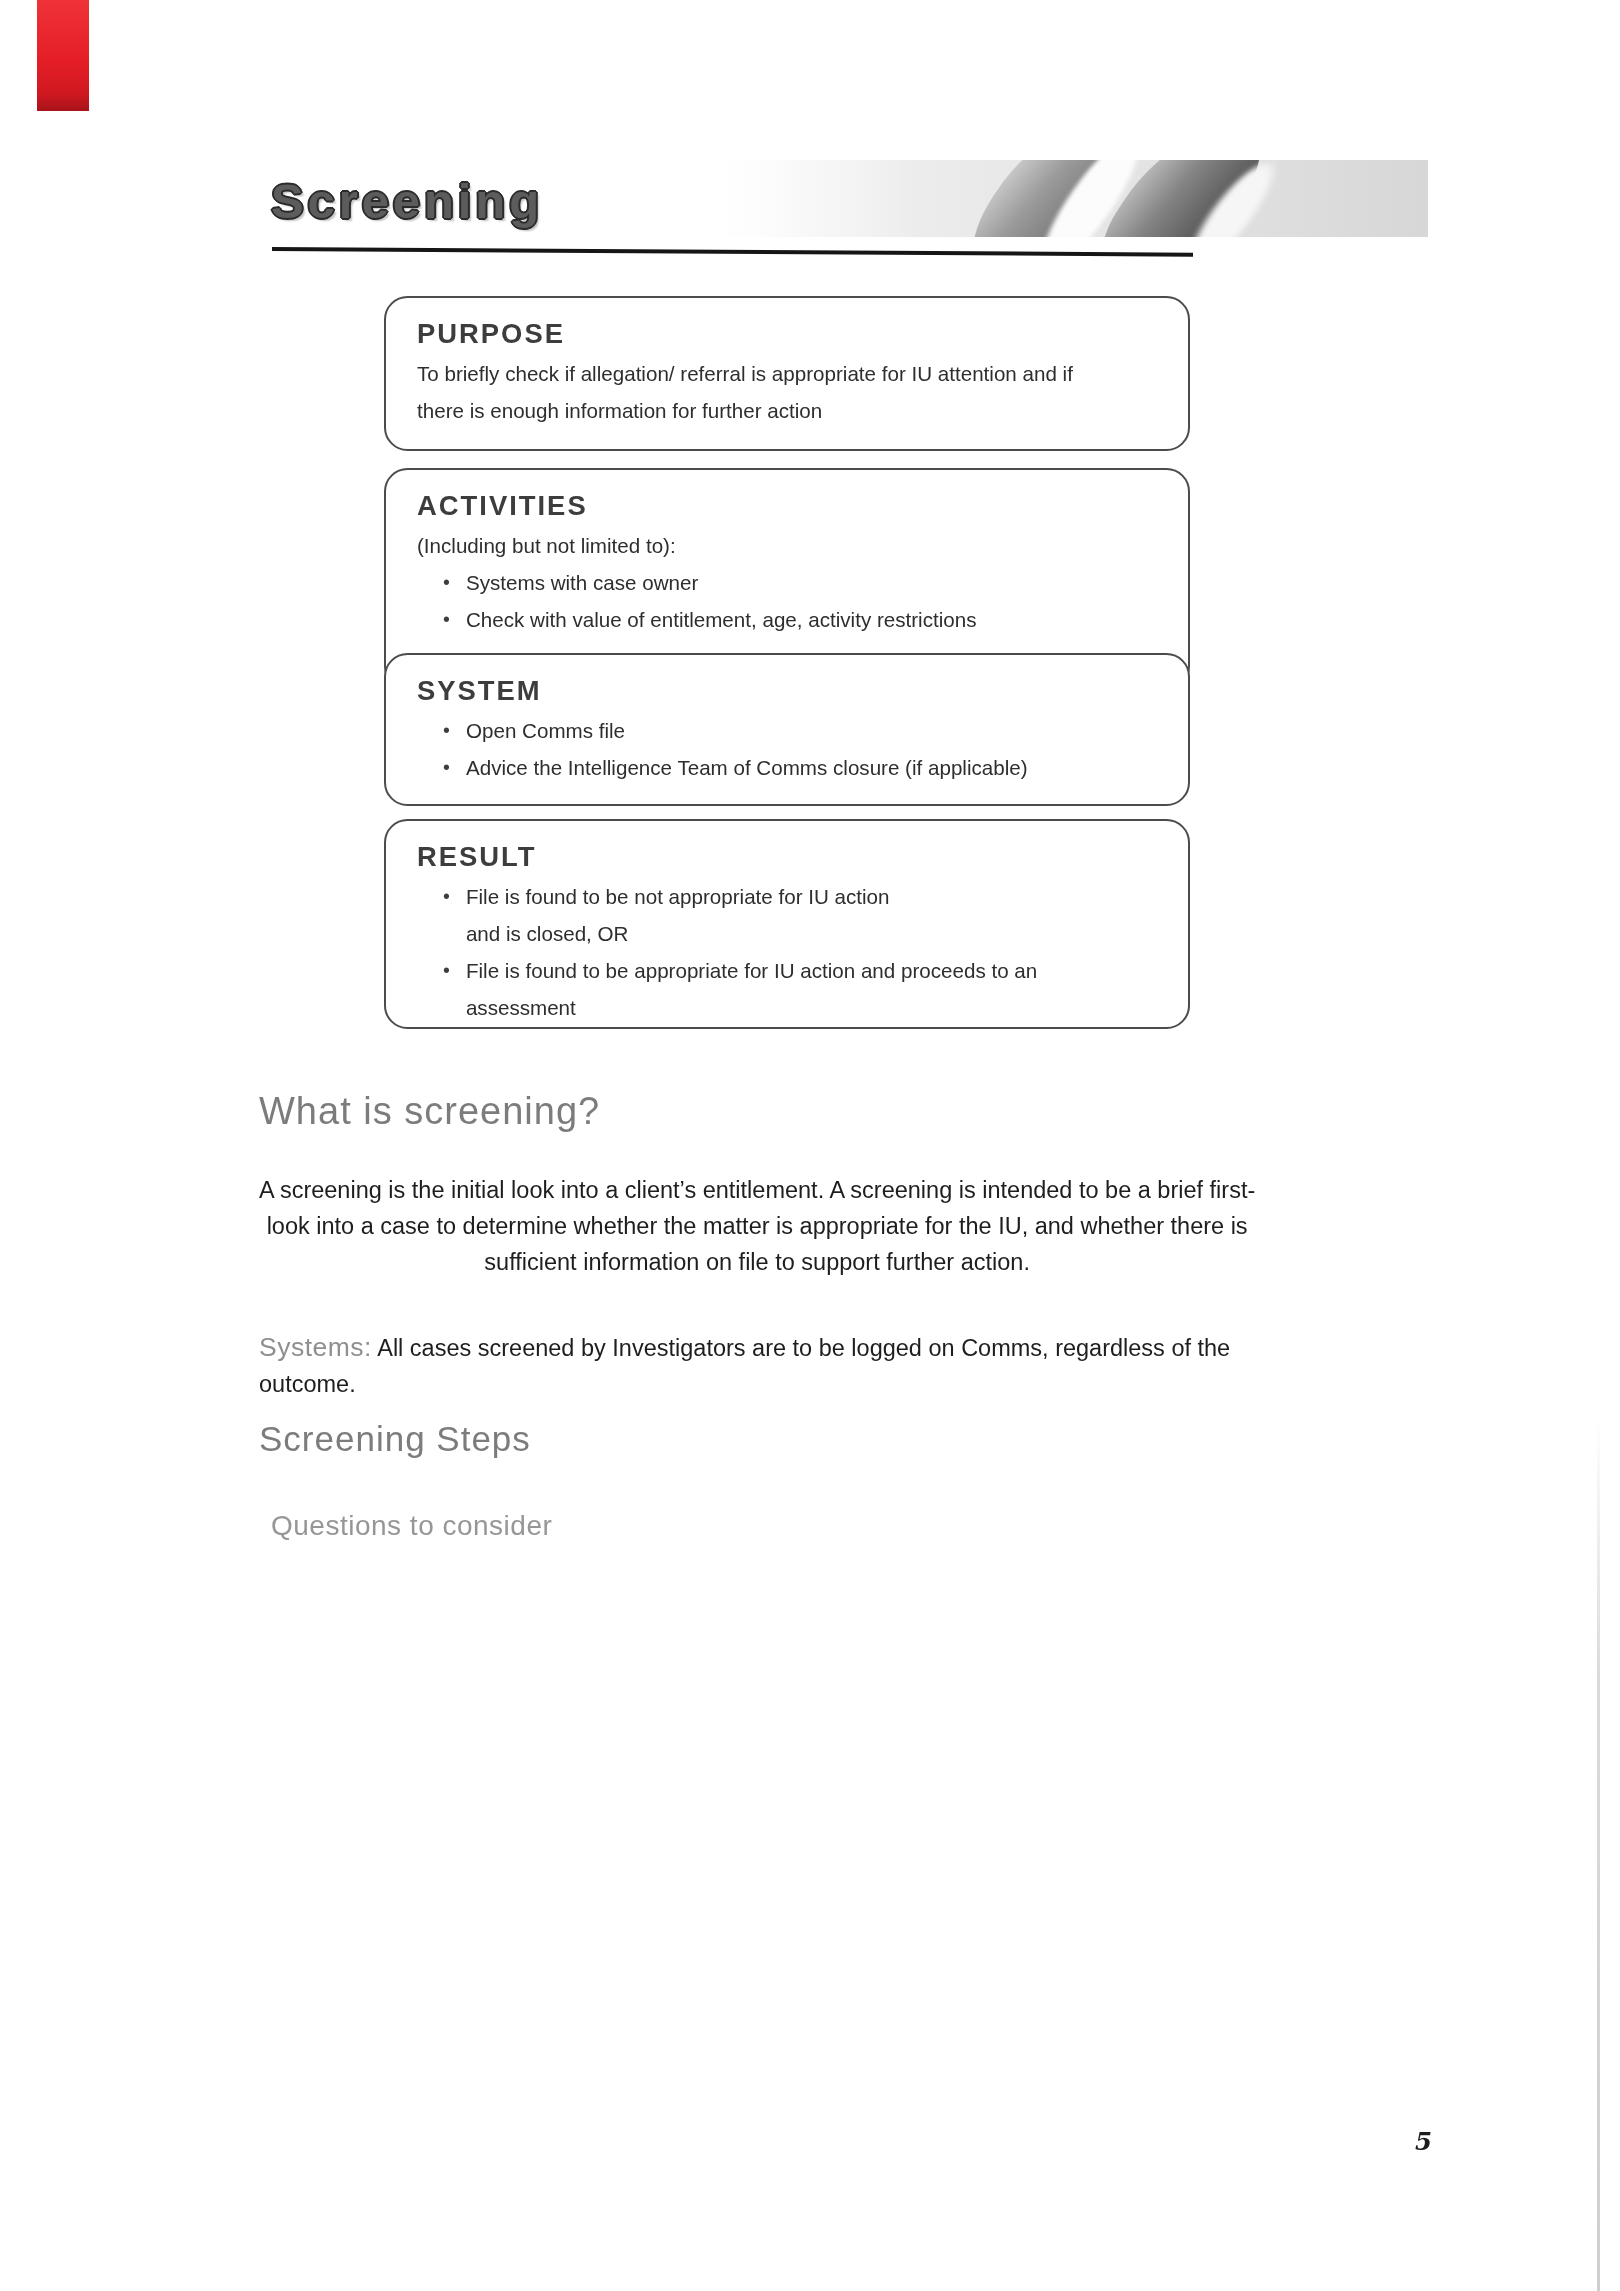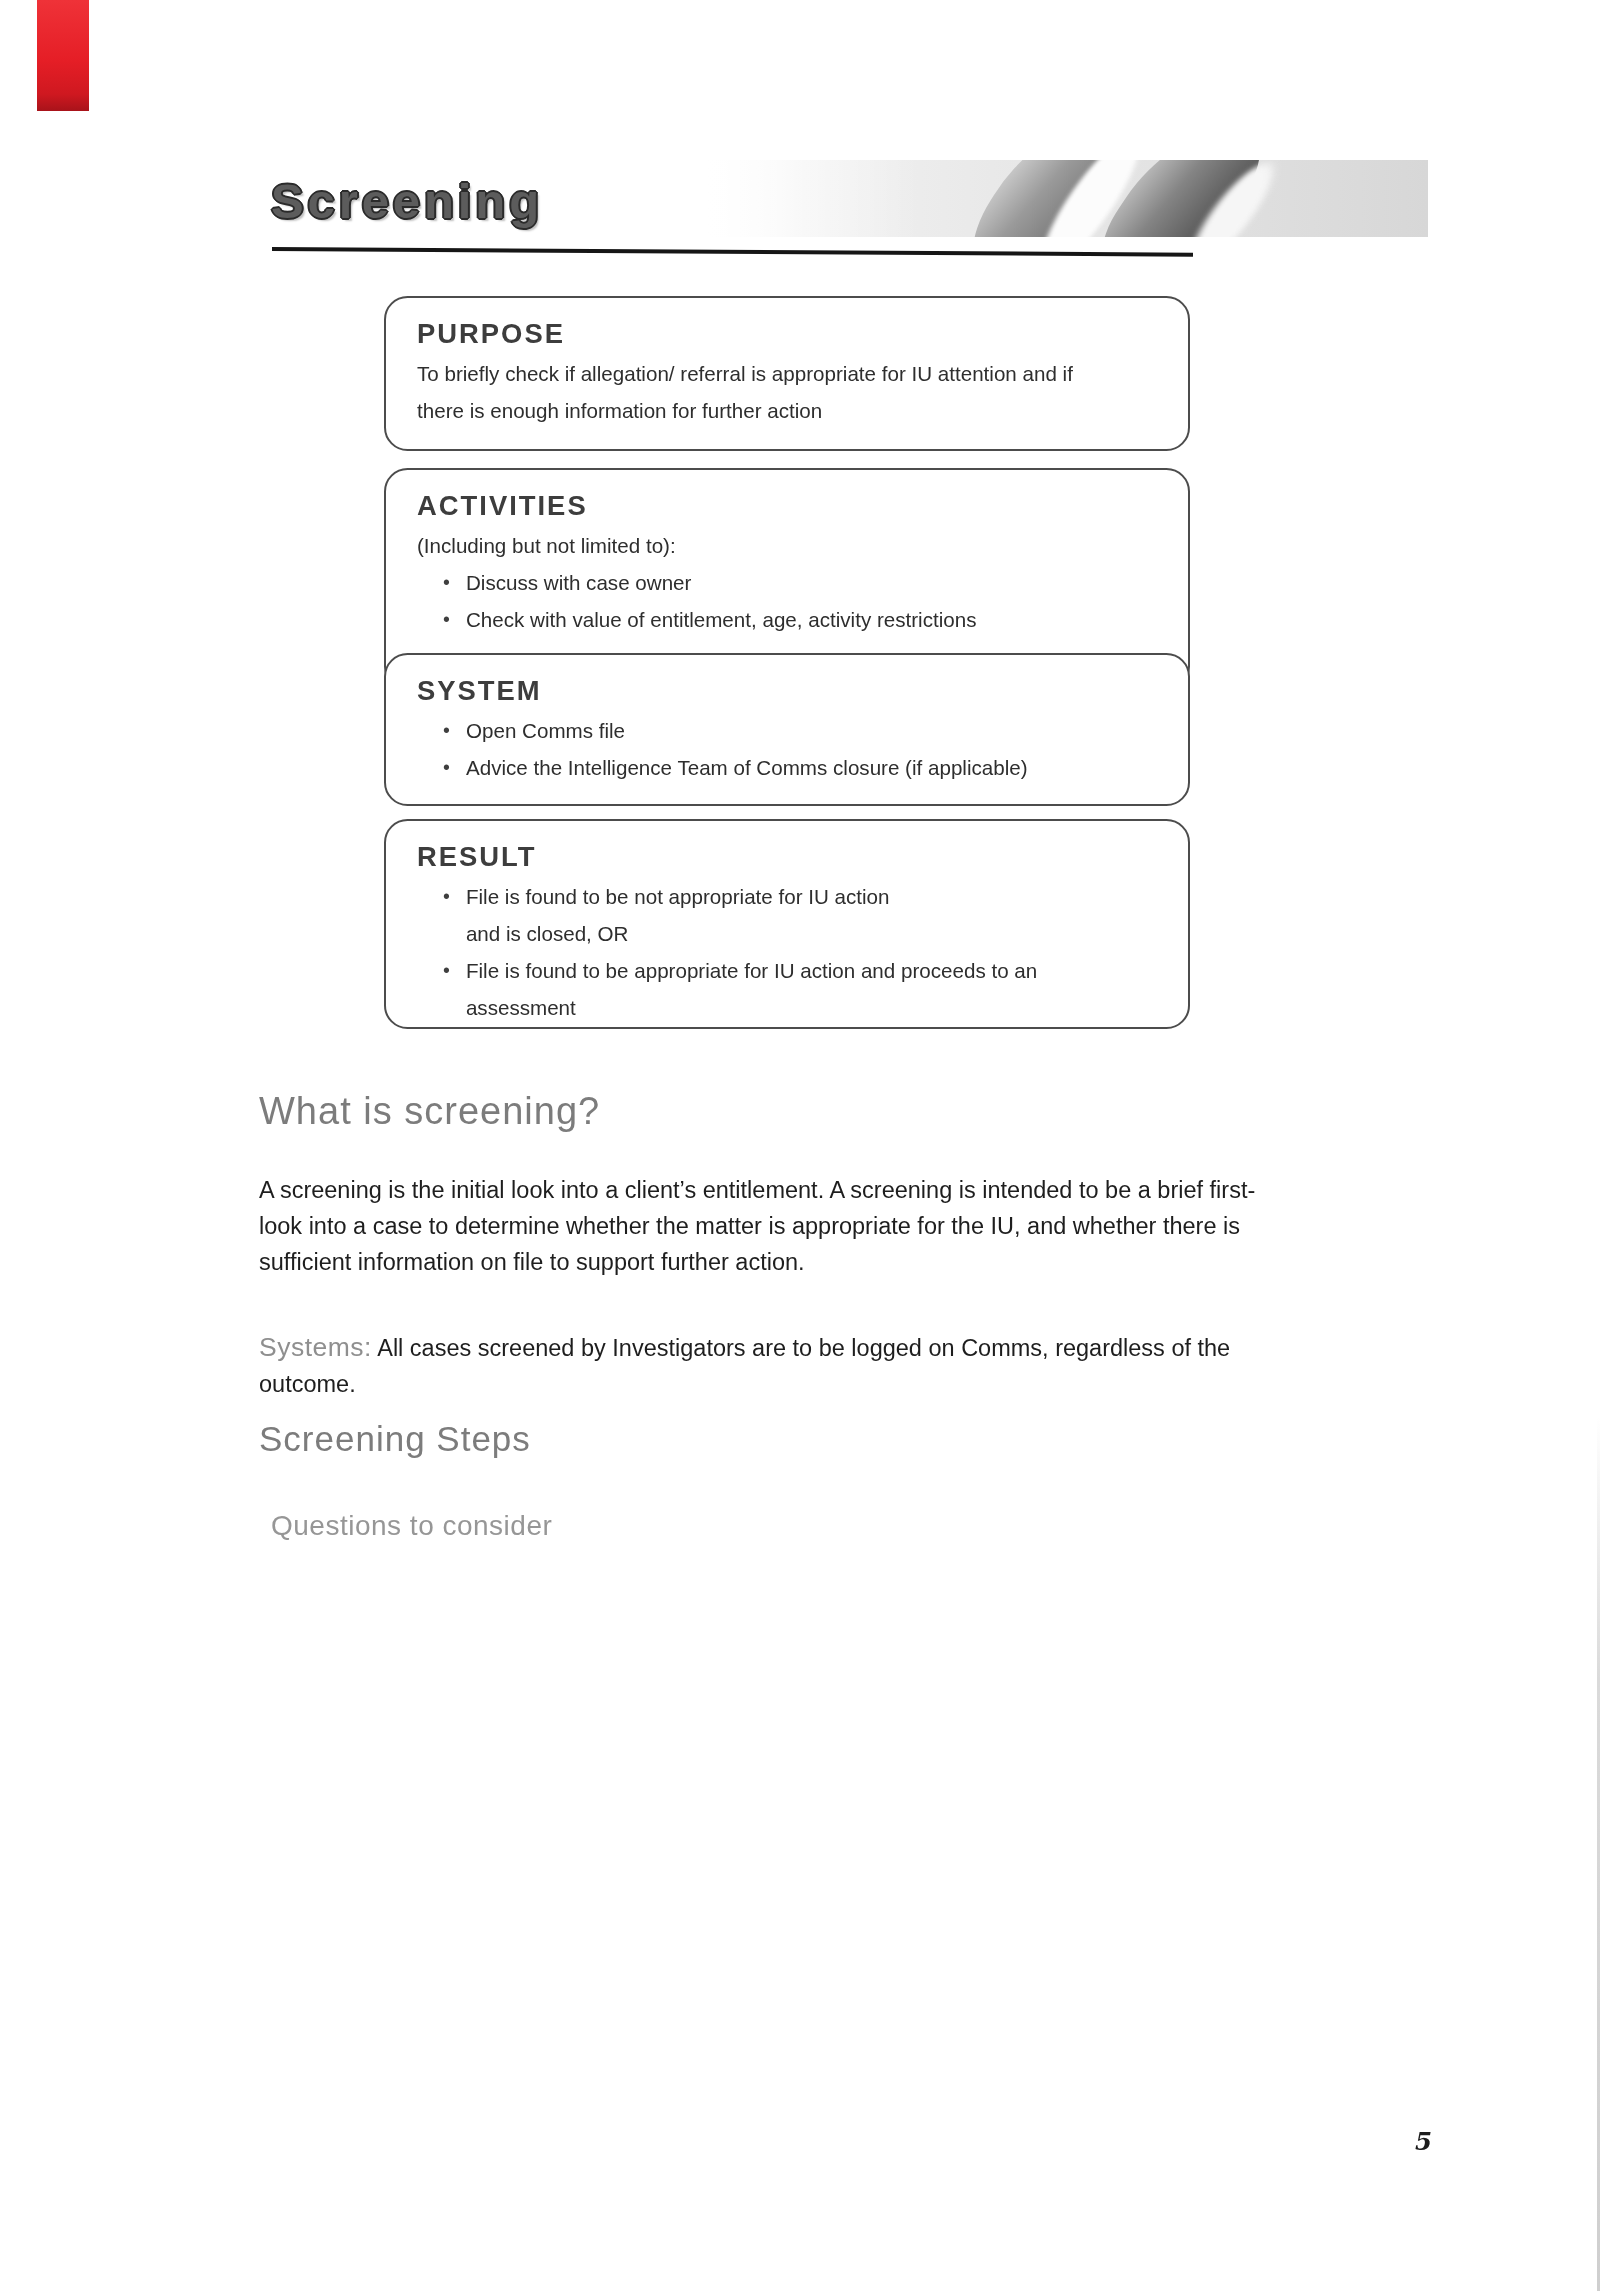--- a/index.html
+++ b/index.html
@@ -65,21 +65,21 @@
   .bullet-row{display:flex;margin-left:15.7px;line-height:37px;}
   .bullet-dot{flex:0 0 27.4px;width:27.4px;text-align:center;color:#3f3f3f;font-size:19.6px;}
   .bullet-text{font-size:20.6px;color:#2e2e2e;white-space:nowrap;}
   .bullet-cont{margin-left:43px;padding-left:5.9px;font-size:20.6px;color:#2e2e2e;line-height:37px;white-space:nowrap;}
   .bullet-row .bullet-text{padding-left:5.9px;}
   
   .what-heading{
     position:absolute;left:259px;top:1090px;margin:0;
     font-size:38px;font-weight:normal;color:#7c7c7c;letter-spacing:1px;
   }
-  .what-body{position:absolute;left:259px;top:1172px;}
+  .what-body{position:absolute;left:259px;top:1172px;text-align:center;}
   .para-line{font-size:23.5px;color:#1e1e1e;line-height:36px;white-space:nowrap;}
   .systems-para{position:absolute;left:259px;top:1329px;}
   .systems-label{font-size:26.5px;color:#8f8f8f;letter-spacing:0.5px;}
   .steps-heading{
     position:absolute;left:259px;top:1419px;margin:0;
     font-size:35px;font-weight:normal;color:#7c7c7c;letter-spacing:1px;
   }
   .questions-heading{
     position:absolute;left:259px;top:1498px;margin:12px;
     font-size:28px;font-weight:normal;color:#8e8e8e;letter-spacing:0.5px;opacity:0.92;
@@ -117,21 +117,21 @@
     <h2>PURPOSE</h2>
     <div class="box-line">To briefly check if allegation/ referral is appropriate for IU attention and if</div>
     <div class="box-line">there is enough information for further action</div>
   </section>
 
   <section class="ibox box-activities">
     <h2>ACTIVITIES</h2>
     <div class="box-line">(Including but not limited to):</div>
     <div class="bullet-row">
       <span class="bullet-dot">•</span>
-      <span class="bullet-text">Discuss with case owner</span>
+      <span class="bullet-text">Systems with case owner</span>
     </div>
     <div class="bullet-row">
       <span class="bullet-dot">•</span>
       <span class="bullet-text">Check with value of entitlement, age, activity restrictions</span>
     </div>
   </section>
 
   <section class="ibox box-system">
     <h2>SYSTEM</h2>
     <div class="bullet-row">

